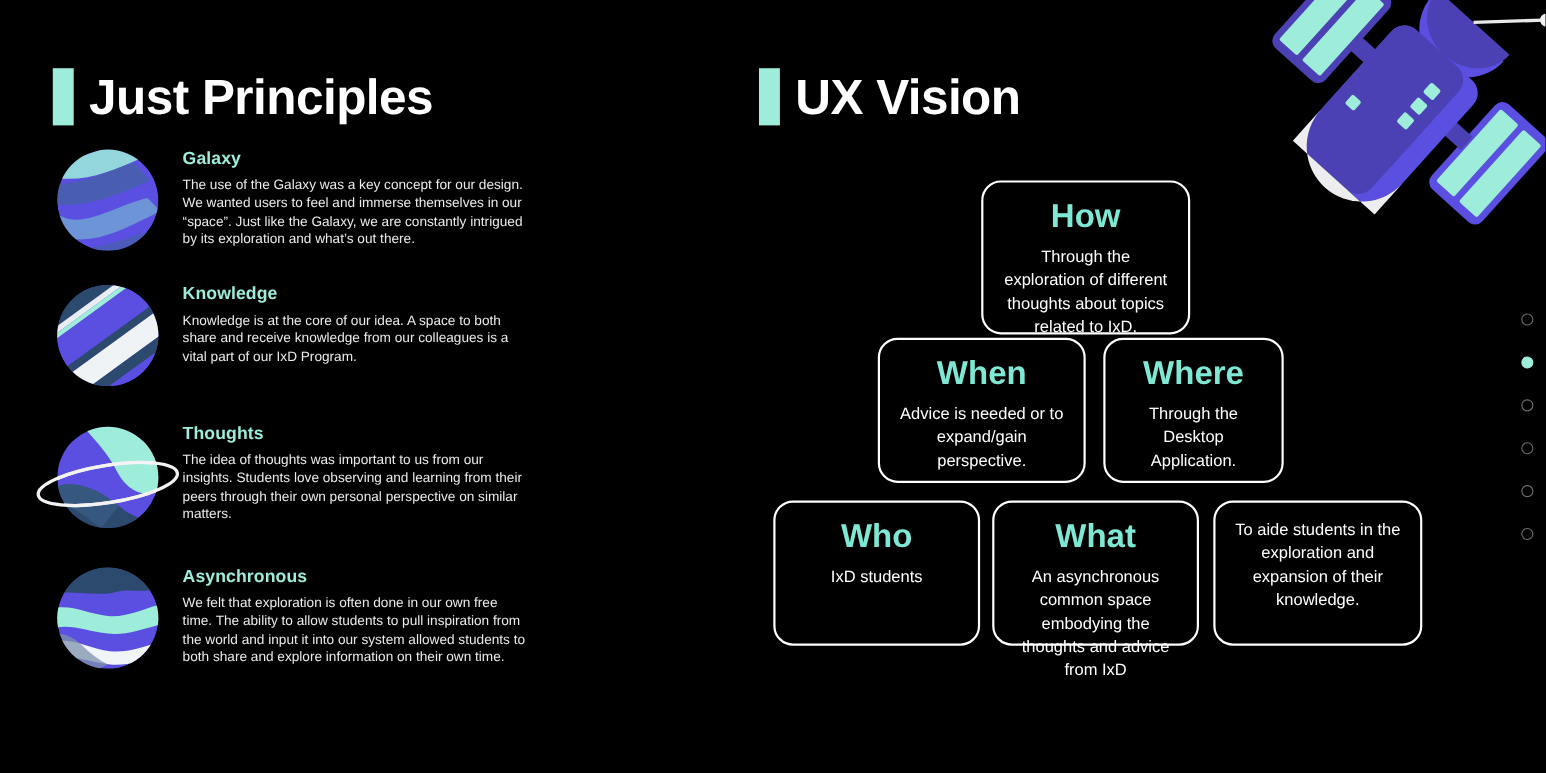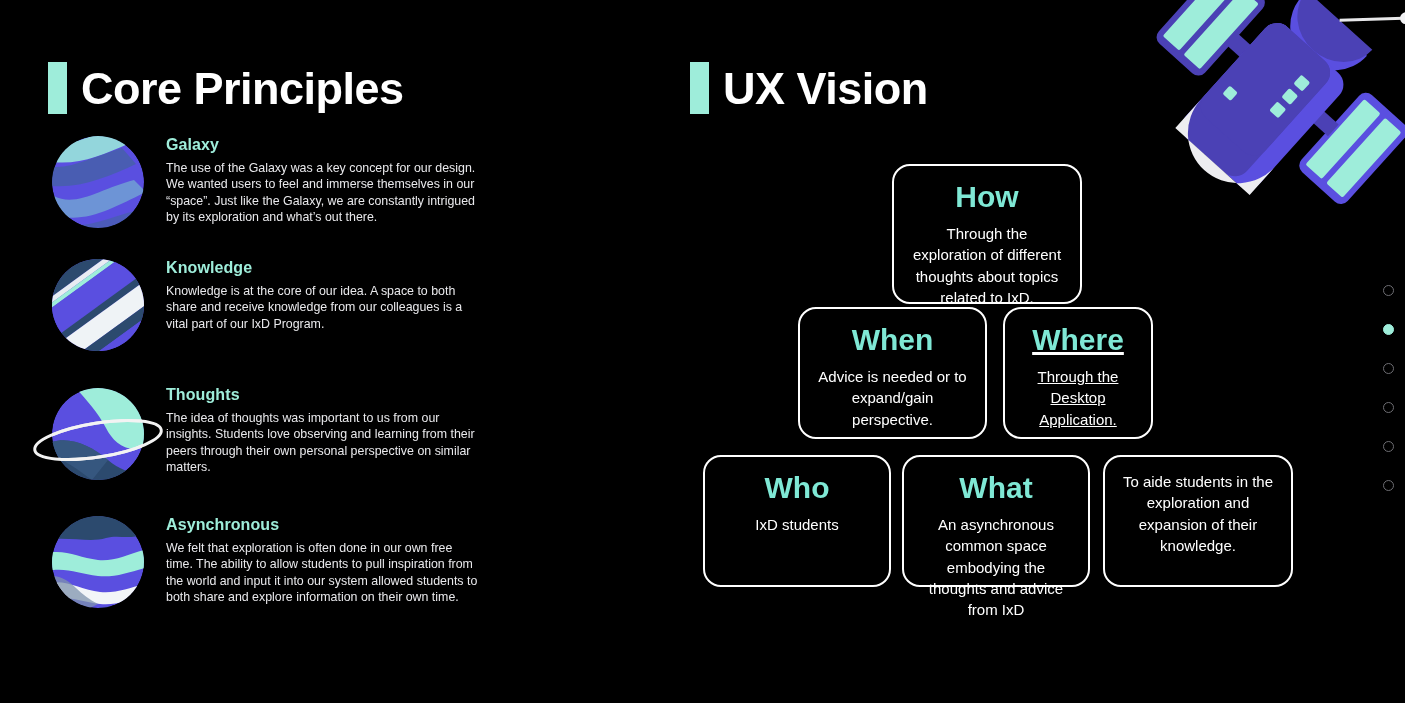--- a/index.html
+++ b/index.html
@@ -106,21 +106,21 @@
     line-height: 1.1;
   }
   .vision-card .card-text {
     color: #ffffff;
     font-size: 15px;
     line-height: 1.42;
   }
 
   #card-how   { left: 202px; top:  14px; width: 190px; height: 140px; }
   #card-when  { left: 108px; top: 157px; width: 189px; height: 132px; }
-  #card-where { left: 313px; top: 157px; width: 150px; height: 132px; text-decoration: underline; }
+  #card-where { left: 313px; top: 157px; width: 164px; height: 132px; }
   #card-who   { left:  13px; top: 305px; width: 188px; height: 132px; }
   #card-what  { left: 212px; top: 305px; width: 188px; height: 132px; }
   #card-why   { left: 413px; top: 305px; width: 190px; height: 132px; }
 
   
   .pager {
     position: absolute;
     right: 11px;
     top: 285px;
     display: flex;
@@ -148,21 +148,21 @@
     width: 290px;
     height: 275px;
     pointer-events: none;
   }
 </style>
 </head>
 <body>
 
 <div class="section-heading" id="heading-core">
   <div class="heading-bar"></div>
-  <div class="heading-text">Core Principles</div>
+  <div class="heading-text">Just Principles</div>
 </div>
 
 <div class="principles">
 
   <div class="principle" id="principle-0">
     <div class="planet-wrap">
       <svg width="96" height="96" viewBox="0 0 96 96" aria-hidden="true">
         <defs>
           <clipPath id="clip-p0">
               <circle cx="48" cy="48" r="46"></circle>

